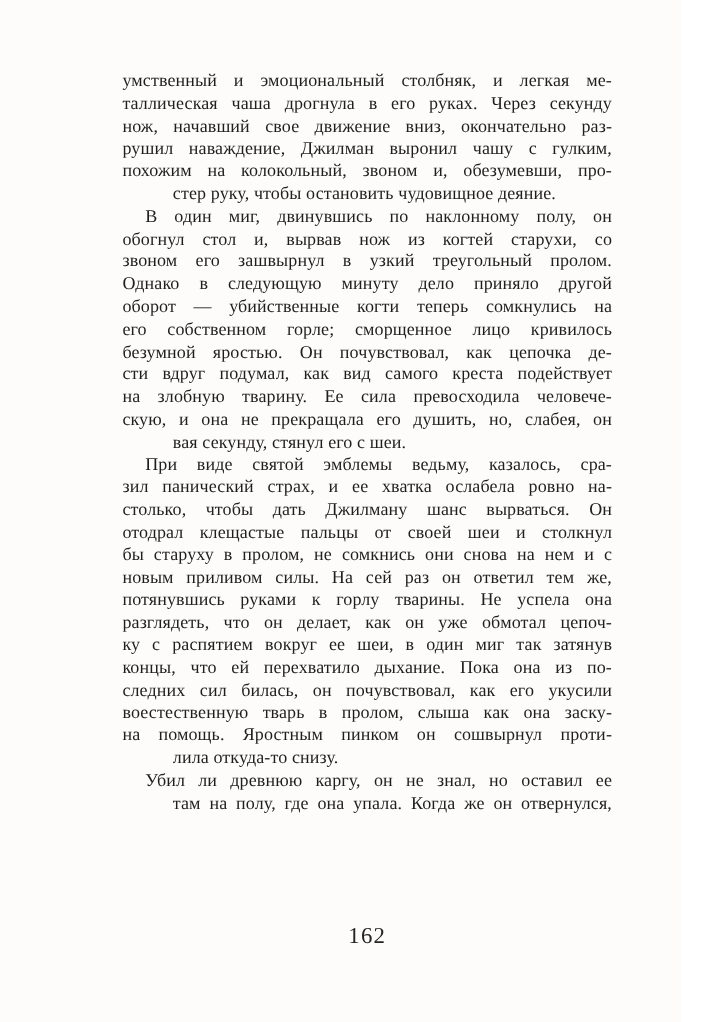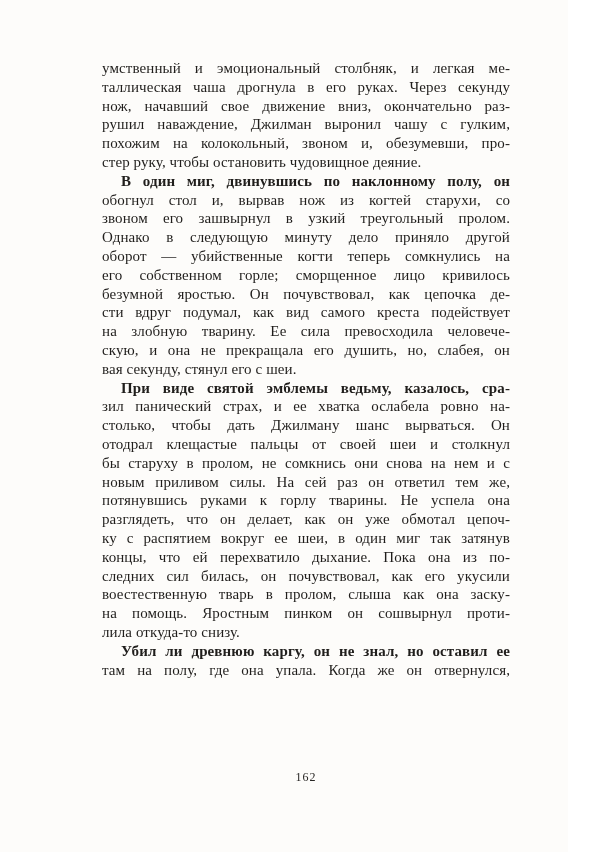--- a/index.html
+++ b/index.html
@@ -29,35 +29,35 @@
   .line {
     font-size: 15px;
     line-height: 18.8px;
     text-align: justify;
     text-align-last: justify;
     white-space: normal;
     letter-spacing: 0.1px;
   }
   .paragraph.indent .line.first {
     text-indent: 19px;
-    font-weight: bold;
   }
   .line.last {
     text-align-last: left;
+    margin-left: 42px;
   }
   .line.last.cont {
     text-align-last: justify;
   }
   .page-number {
     position: absolute;
     top: 770px;
     left: 102px;
     width: 408px;
     text-align: center;
-    font-size: 12px;
+    font-size: 19px;
     letter-spacing: 1px;
     color: #262422;
   }
 </style>
 </head>
 <body>
 
 <div class="page">
   <div class="text-block" id="text-block">
       <div class="paragraph">

